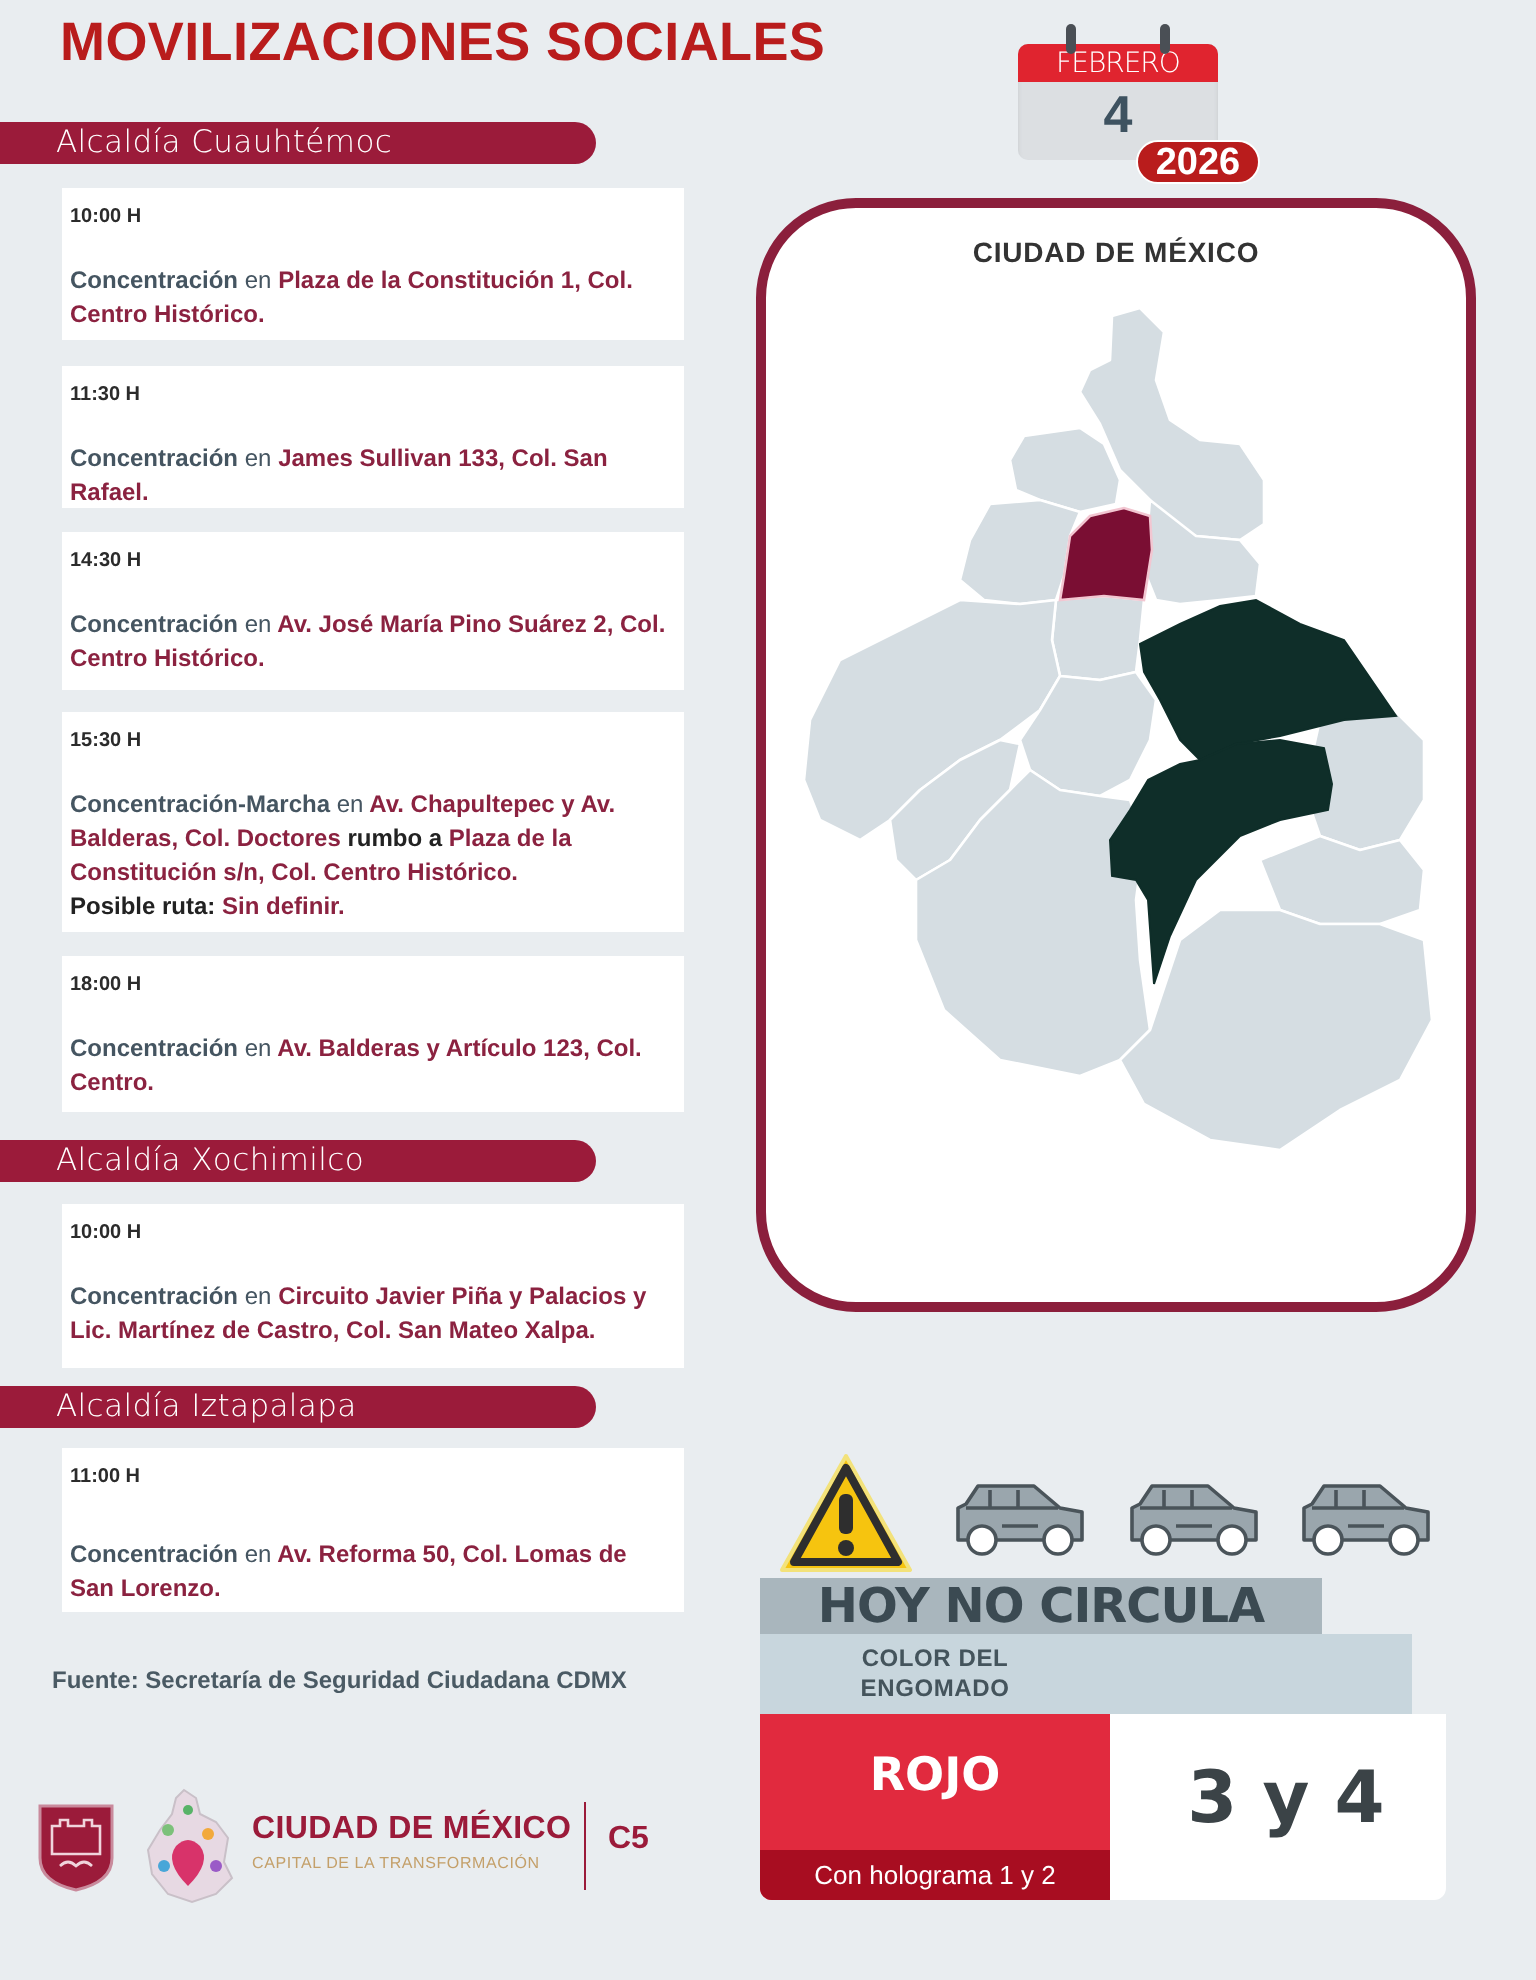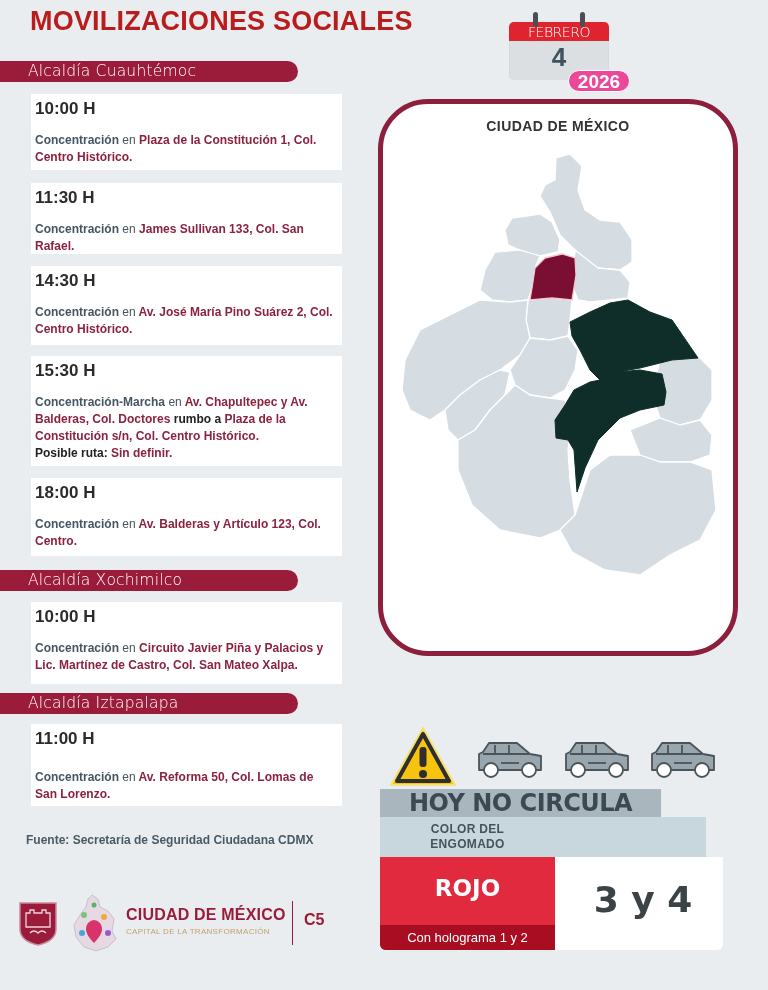--- a/index.html
+++ b/index.html
@@ -24,32 +24,32 @@
     padding-left: 28px; line-height: 21px;
     font-family: "DejaVu Sans", sans-serif; font-weight: 300;
     letter-spacing: 0.2px;
   }
   .card {
     position: absolute; left: 31px; width: 311px;
     background: #ffffff;
     padding: 6px 4px 6px 4px;
     font-size: 12px; line-height: 17px;
   }
-  .card .time { font-weight: bold; color: #2b2b2b; font-size: 17px; margin-bottom: 12px; }
+  .card .time { font-weight: bold; color: #2b2b2b; font-size: 10px; margin-bottom: 12px; }
   .card .desc { font-weight: bold; color: #8b2240; margin-top: 15px; }
   .card .desc .k { color: #455561; }
   .card .desc .n { font-weight: normal; color: #455561; }
   .card .desc .b { color: #222; }
 
   .calendar { position: absolute; left: 509px; top: 12px; width: 102px; height: 68px; }
   .cal-body { position: absolute; left: 0; top: 10px; width: 100px; height: 58px; background: #dcdfe2; border-radius: 5px; box-shadow: 0 2px 2px #c5c9cc inset; }
   .cal-head { position: absolute; left: 0; top: 10px; width: 100px; height: 19px; background: #e0242f; border-radius: 5px 5px 0 0; color: #fff; font-size: 14px; text-align: center; line-height: 20px; font-family: "DejaVu Sans", sans-serif; font-weight: 300; letter-spacing: -0.5px; }
   .cal-ring { position: absolute; top: 0; width: 5px; height: 15px; background: #4a4f55; border-radius: 3px; }
   .cal-day { position: absolute; left: 0; top: 30px; width: 100px; text-align: center; font-size: 26px; font-weight: bold; color: #3e5260; }
-  .cal-year { position: absolute; left: 568px; top: 70px; width: 62px; height: 22px; background: #ec4899; border-radius: 11px; color: #fff; font-weight: bold; font-size: 19px; text-align: center; line-height: 22px; border: 1.5px solid #fff; }
+  .cal-year { position: absolute; left: 568px; top: 70px; width: 62px; height: 22px; background: #b91c1c; border-radius: 11px; color: #fff; font-weight: bold; font-size: 19px; text-align: center; line-height: 22px; border: 1.5px solid #fff; }
 
   .map-frame {
     position: absolute; left: 378px; top: 99px; width: 360px; height: 557px;
     border: 5px solid #8b1f3c; border-radius: 50px;
     background: #ffffff;
   }
   .map-title { position: absolute; left: 0; top: 14px; width: 100%; text-align: center; font-size: 14px; font-weight: bold; color: #333; letter-spacing: 0.4px; }
   .map-svg { position: absolute; left: 0; top: 0; }
 
   .hnc { position: absolute; left: 380px; top: 722px; width: 351px; height: 228px; }

